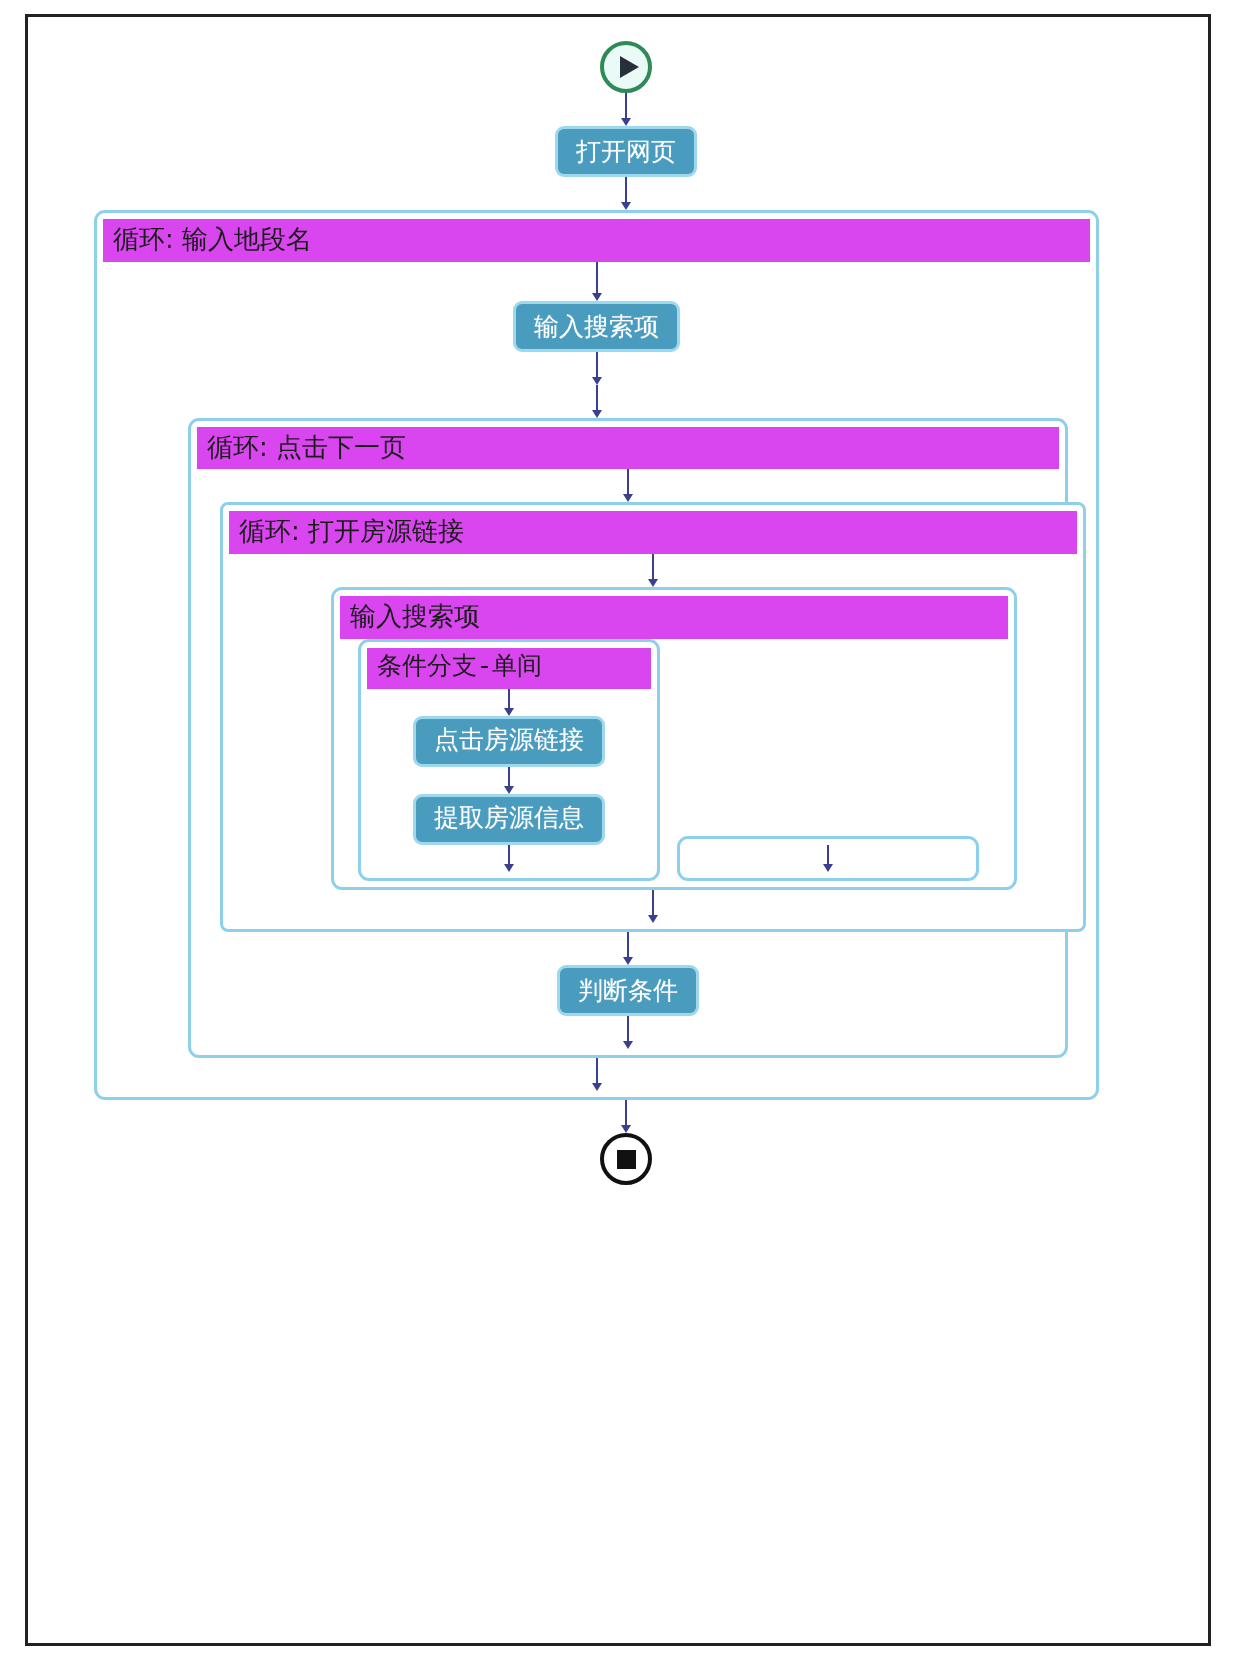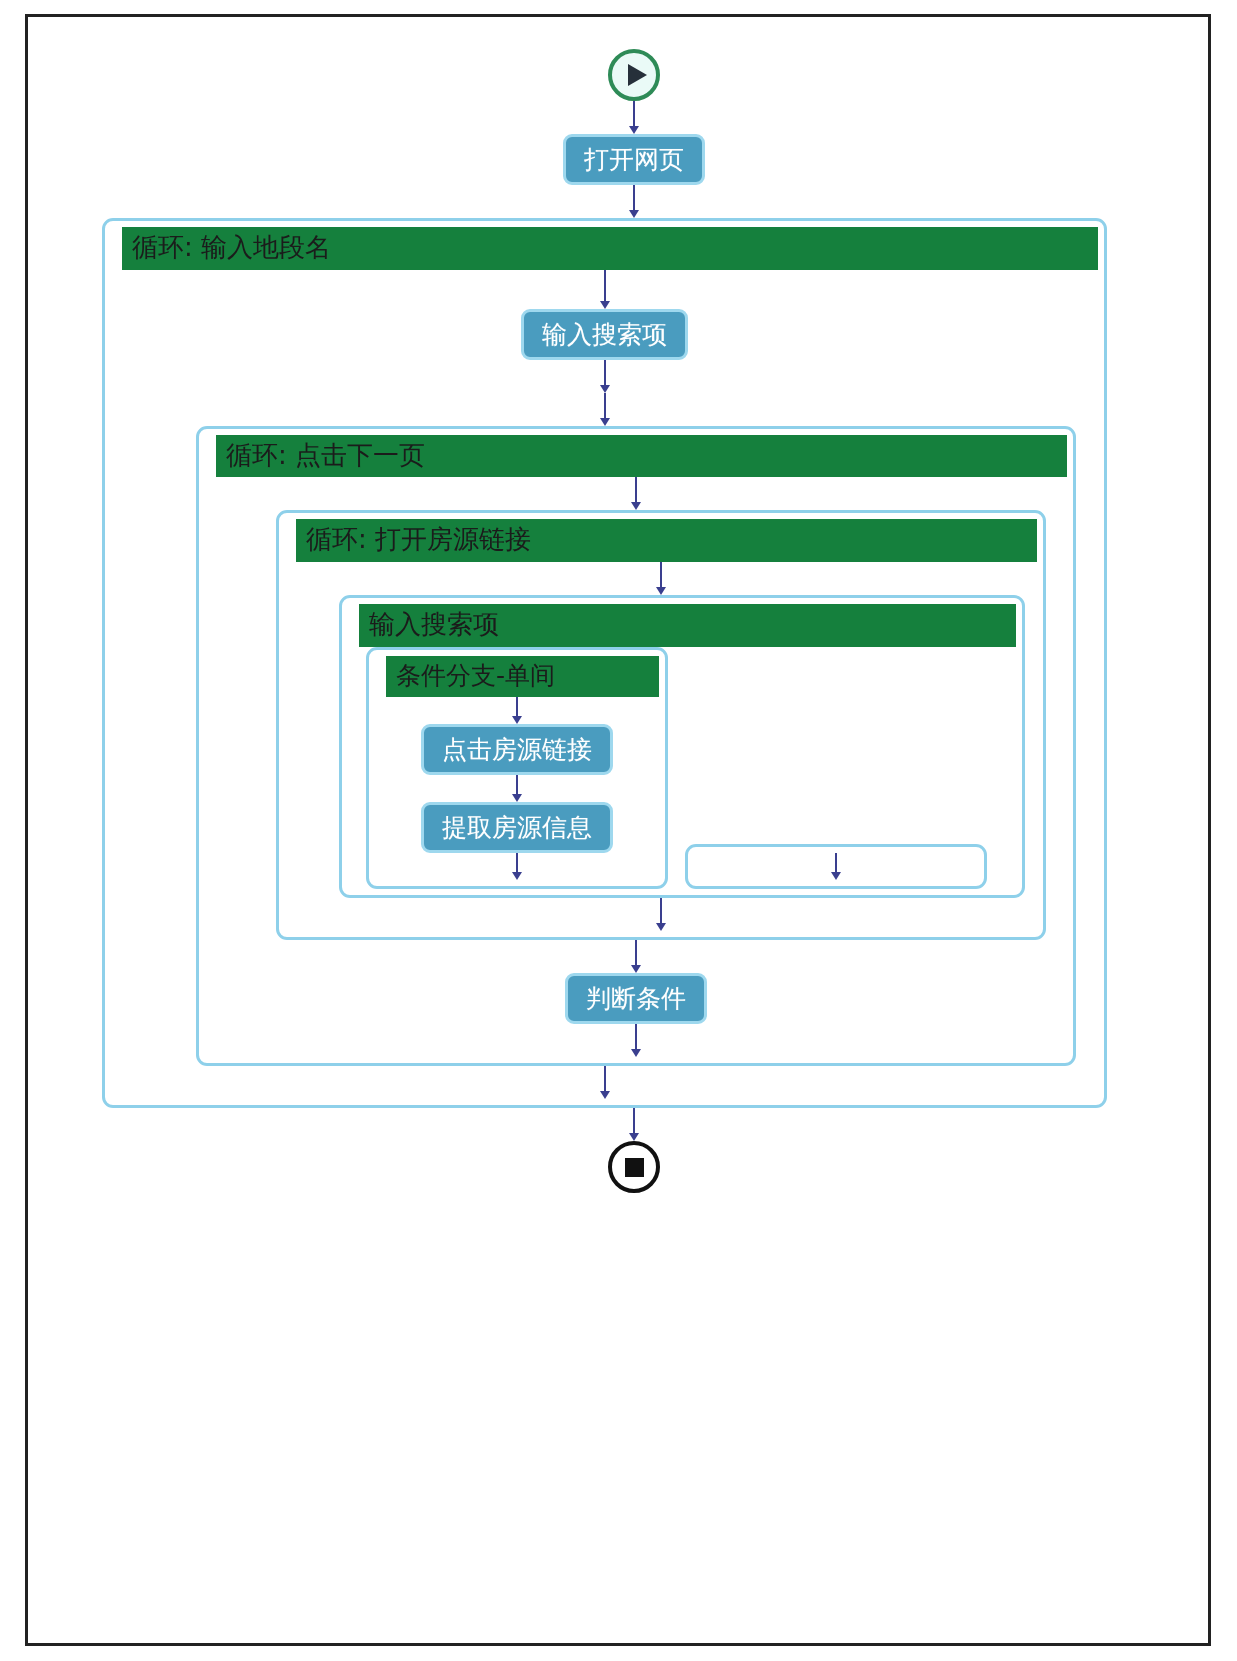--- a/index.html
+++ b/index.html
@@ -25,21 +25,21 @@
     height: 1632px;
     border: 3px solid #222222;
     background: #ffffff;
     box-sizing: border-box;
     overflow: hidden;
   }
   .flow {
     display: flex;
     flex-direction: column;
     align-items: stretch;
-    padding: 16px;
+    padding: 8px;
   }
 
   
   .terminator {
     width: 52px;
     height: 52px;
     border-radius: 50%;
     box-sizing: border-box;
     display: flex;
     align-items: center;
@@ -110,59 +110,59 @@
 
   
   .block {
     border: 3px solid #8ed0ea;
     border-radius: 11px;
     background: #ffffff;
     box-sizing: border-box;
     padding: 6px;
   }
   .block-header {
-    background: #15803d;
+    background: #d946ef;
     color: #1b1b1b;
     font-size: 26px;
     line-height: 1.18;
     padding: 5px 10px 7px 10px;
     box-sizing: border-box;
     white-space: nowrap;
-    margin-left: 11px;
   }
   .block-header.small {
     font-size: 25px;
   }
   .block-body {
     display: flex;
     flex-direction: column;
     align-items: center;
     box-sizing: border-box;
   }
 
   
   .loop-1 { margin: 0 0 0 58px; width: 1005px; }
   .loop-2 { margin: 0 0 0 63px; width: 880px; }
-  .loop-3 { margin: 0 0 0 50px; width: 770px; }
+  .loop-3 { margin: 0 0 0 50px; width: 866px; border-radius: 8px; }
   .cond-1 { margin: 0 0 0 42px; width: 686px; }
 
   .cond-branches {
     display: flex;
     flex-direction: row;
     align-items: flex-start;
     justify-content: flex-start;
     width: 100%;
     box-sizing: border-box;
   }
   .branch {
     border: 3px solid #8ed0ea;
     border-radius: 11px;
     background: #ffffff;
     box-sizing: border-box;
     padding: 6px;
+    font-family: Liberation Mono, monospace;
   }
   .branch-yes { width: 302px; margin-left: 18px; }
   .branch-no  { width: 302px; margin-left: 17px; align-self: flex-end; }
 
   .branch-body {
     display: flex;
     flex-direction: column;
     align-items: center;
   }
 

